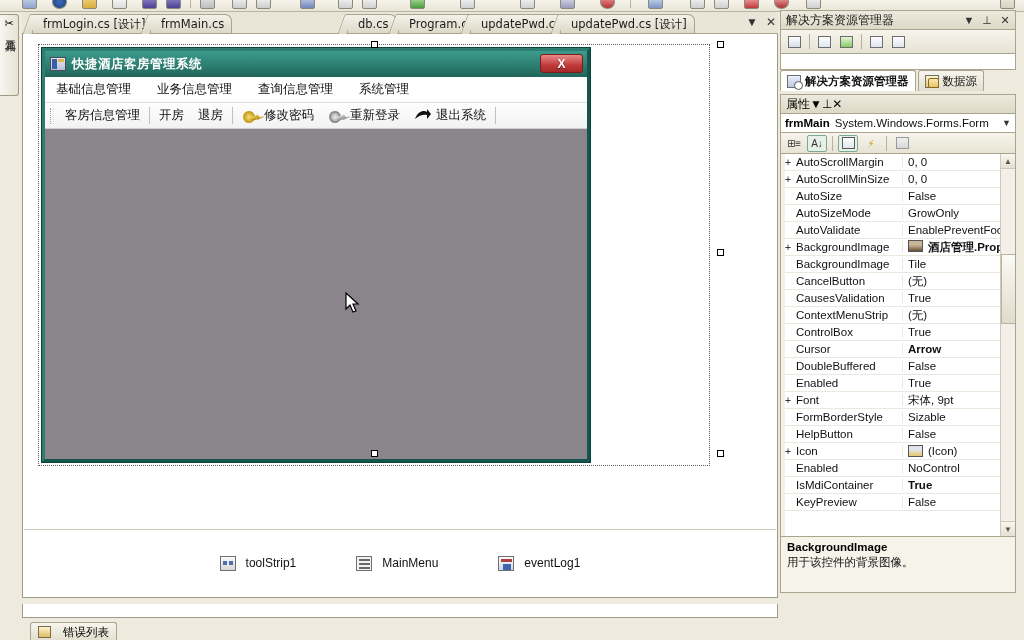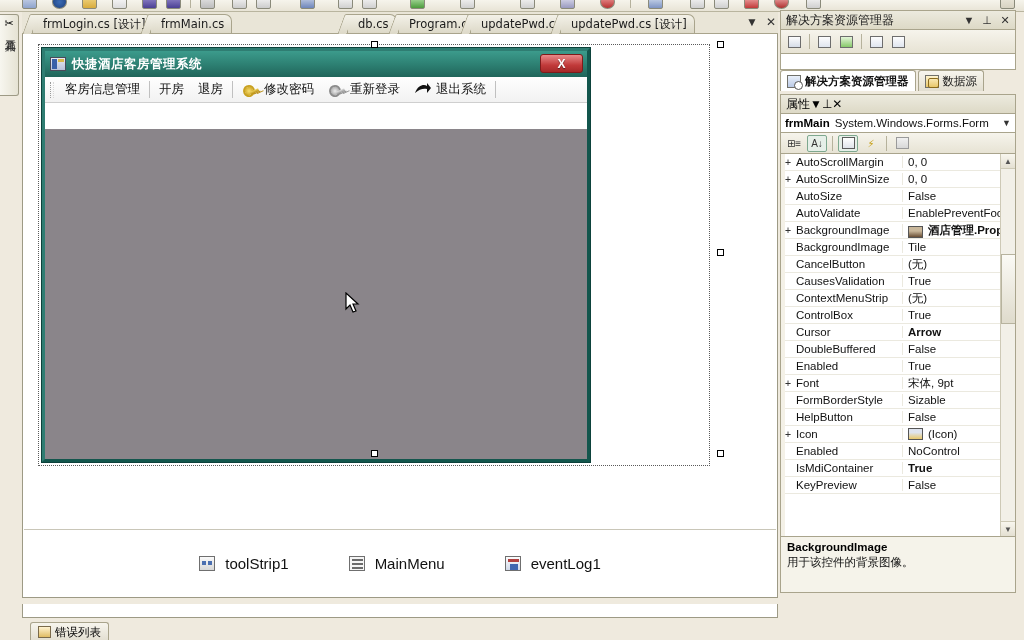--- a/index.html
+++ b/index.html
@@ -182,21 +182,21 @@
   .h { position: absolute; width: 7px; height: 7px; background: #ffffff; border: 1px solid #000; }
 
   .cursor-arrow { position: absolute; left: 300px; top: 163px; }
 
   
   .tray {
     position: absolute; left: 1px; right: 1px; bottom: 1px; height: 67px;
     background: #ffffff; border-top: 1px solid #c9c6b8;
     display: flex; align-items: center; justify-content: center; gap: 60px;
   }
-  .tray-item { display: flex; align-items: center; gap: 10px; font-size: 15px; color: #111; }
+  .tray-item { display: flex; align-items: center; gap: 10px; font-size: 12px; color: #111; }
   .tray-ico { width: 16px; height: 15px; border: 1px solid #6f6f6f; background: #e9e9e9; position: relative; }
   .tray-ico.toolstrip { background: linear-gradient(#fafafa,#d7d7d7); }
   .tray-ico.toolstrip::before { content:""; position:absolute; left:2px; top:4px; width:4px; height:4px; background:#4b6fb0;}
   .tray-ico.toolstrip::after { content:""; position:absolute; left:8px; top:4px; width:4px; height:4px; background:#4b6fb0;}
   .tray-ico.menu { background: #f4f4f4; }
   .tray-ico.menu::before { content:""; position:absolute; left:2px; top:2px; width:11px; height:2px; background:#6a6a6a; box-shadow:0 4px 0 #6a6a6a, 0 8px 0 #6a6a6a;}
   .tray-ico.log { background: linear-gradient(#fdfdfd,#cfd8e8); }
   .tray-ico.log::before { content:""; position:absolute; left:2px; top:2px; width:11px; height:3px; background:#b0403f;}
   .tray-ico.log::after { content:""; position:absolute; left:4px; top:7px; width:8px; height:6px; background:#3f66b0;}
 
@@ -276,21 +276,21 @@
   .grow .exp {
     width:14px; flex:none; text-align:center; color:#333; font-size:10px;
     font-family:"DejaVu Sans Mono", monospace;
   }
   .grow .pname {
     width: 108px; flex:none; color:#111; overflow:hidden; white-space:nowrap;
     border-right: 1px solid #ebe9df; padding-left:1px;
   }
   .grow .pval {
     flex:1; padding-left:5px; color:#111; white-space:nowrap; overflow:hidden;
-    display:flex; align-items:flex-end; gap:5px;
+    display:flex; align-items:flex-start; gap:5px;
   }
   .grow .pval.bold { font-weight:bold; }
   .swatch { width:13px; height:11px; border:1px solid #4a4a4a; flex:none; }
   .thumb { width:15px; height:12px; border:1px solid #555; flex:none;
     background: linear-gradient(#c9b79a 40%, #6a4f35); }
   .thumb.ico { background: linear-gradient(#dfe4ee 35%, #e8c76a); }
   .grid-scroll {
     position:absolute; right:0; top:0; width:15px; height:100%;
     background:#f2f0e8; border-left:1px solid #cdc9b6;
   }
@@ -304,21 +304,21 @@
   .desc {
     border:1px solid #a9a48c; border-top:none; background:#f5f3ea;
     height: 56px; padding: 4px 6px;
   }
   .desc .dtitle { font-weight:bold; font-size:11.5px; color:#000; }
   .desc .dtext { font-size:11.5px; color:#111; margin-top:2px; font-family:"DejaVu Sans",sans-serif; }
 
   
   .errtab {
     position:absolute; left: 30px; bottom: -1px; height: 19px;
-    display:flex; align-items:center; gap:4px; padding:4px 7px;
+    display:flex; align-items:center; gap:12px; padding:4px 7px;
     border:1px solid #a9a48c; border-bottom:none; border-radius:3px 3px 0 0;
     background: linear-gradient(#f7f5ed,#e2ded0); font-size:11.5px;
     font-family:"DejaVu Sans",sans-serif;
   }
   .errtab .mini { width:13px;height:12px;border:1px solid #7a6a4a;background:linear-gradient(#fff3d0,#e0bc63); flex:none;}
   .bottom-pane {
     position:absolute; left:22px; bottom:22px; width:756px; height:14px;
     border:1px solid #9d9a85; border-top:none; background:#ffffff;
   }
 </style>
@@ -391,20 +391,26 @@
 
       <div class="sel-frame"></div>
 
       <div class="form-win">
         <div class="form-title">
           <div class="ficon"></div>
           <div class="ftext">快捷酒店客房管理系统</div>
           <div class="close-btn">X</div>
         </div>
 
+        <div class="menubar">
+          <div class="mi">基础信息管理</div>
+          <div class="mi">业务信息管理</div>
+          <div class="mi">查询信息管理</div>
+          <div class="mi">系统管理</div>
+        </div>
 
         <div class="tstrip">
           <div class="grip"></div>
           <div class="tbtn">
             <span>客房信息管理</span>
           </div>
           <div class="vsep"></div>
           <div class="tbtn">
             <span>开房</span>
           </div>
@@ -553,20 +559,27 @@
           </div>
           <div class="grow">
             <span class="exp"></span>
             <span class="pname">AutoSize</span>
             <span class="pval">
               <span>False</span>
             </span>
           </div>
           <div class="grow">
             <span class="exp"></span>
+            <span class="pname">AutoSizeMode</span>
+            <span class="pval">
+              <span>GrowOnly</span>
+            </span>
+          </div>
+          <div class="grow">
+            <span class="exp"></span>
             <span class="pname">AutoValidate</span>
             <span class="pval">
               <span>EnablePreventFocusCha</span>
             </span>
           </div>
           <div class="grow">
             <span class="exp">+</span>
             <span class="pname">BackgroundImage</span>
             <span class="pval bold">
               <span class="thumb"></span>

